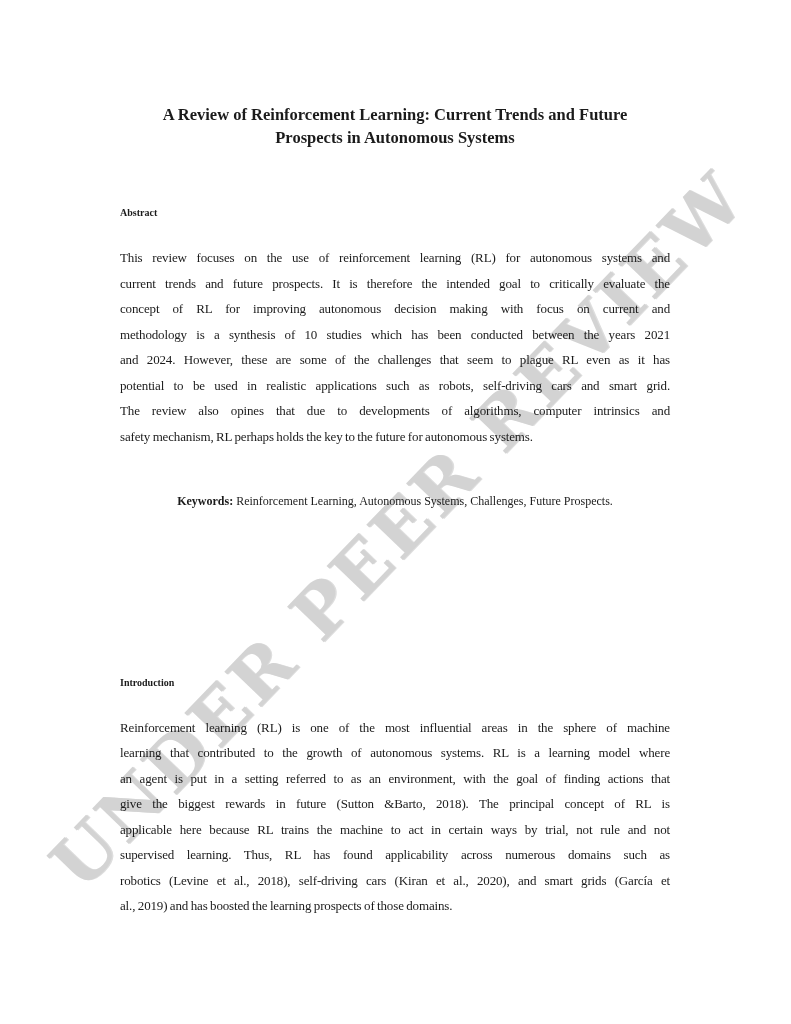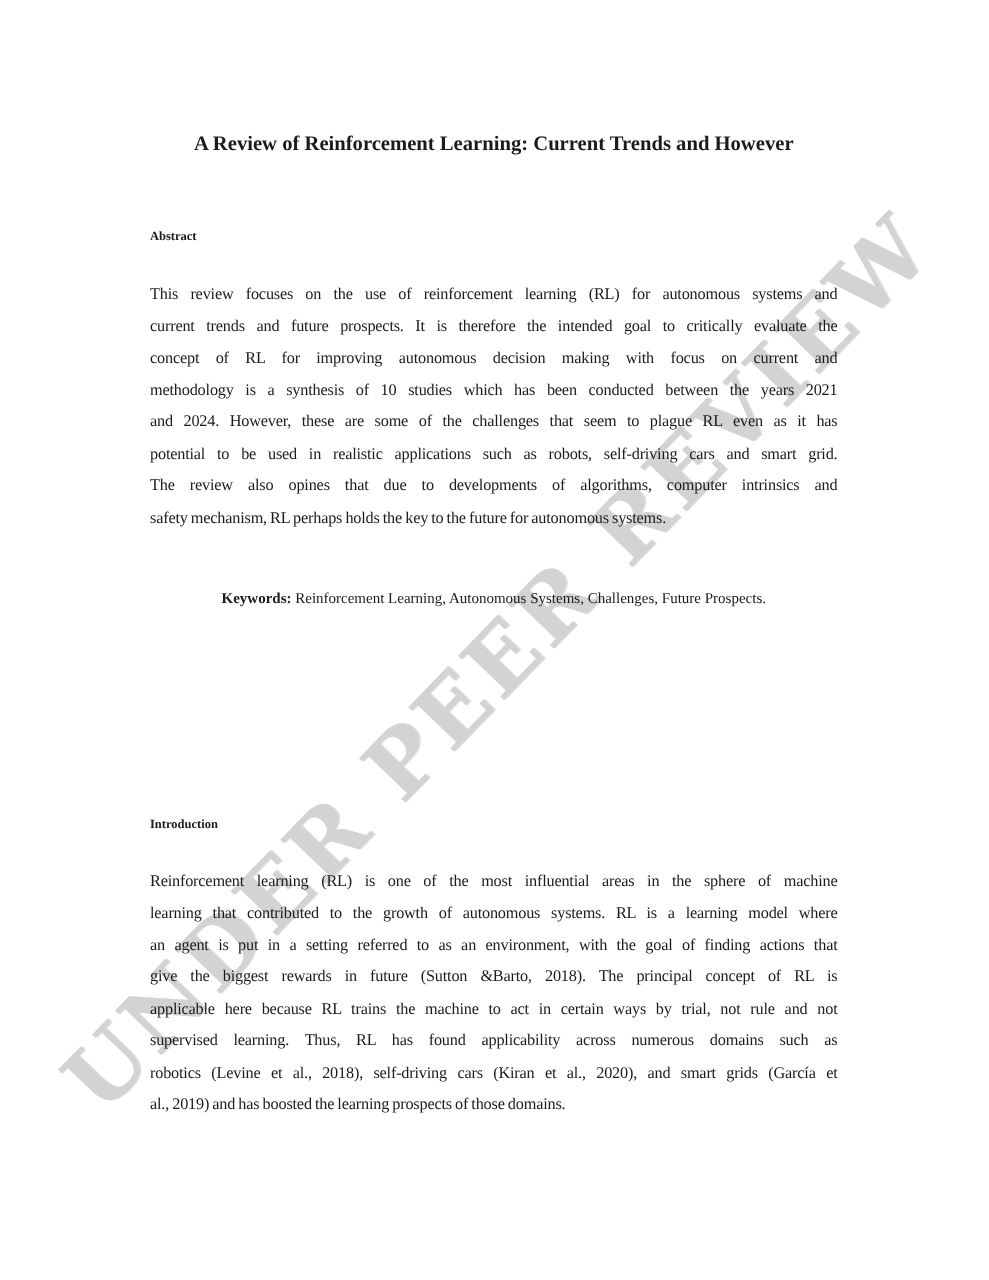--- a/index.html
+++ b/index.html
@@ -68,21 +68,22 @@
   .keywords .label { font-weight: 700; }
 </style>
 </head>
 <body>
 
 <div class="watermark">UNDER PEER REVIEW</div>
 
 <div class="content">
 
   <div class="title">
-    <div>A Review of Reinforcement Learning: Current Trends and However</div>
+    <div>A Review of Reinforcement Learning: Current Trends and Future</div>
+    <div>Prospects in Autonomous Systems</div>
   </div>
 
   <div class="section-heading heading-abstract">Abstract</div>
 
   <div class="para">
     <div class="tline">This review focuses on the use of reinforcement learning (RL) for autonomous systems and</div>
     <div class="tline">current trends and future prospects. It is therefore the intended goal to critically evaluate the</div>
     <div class="tline">concept of RL for improving autonomous decision making with focus on current and</div>
     <div class="tline">methodology is a synthesis of 10 studies which has been conducted between the years 2021</div>
     <div class="tline">and 2024. However, these are some of the challenges that seem to plague RL even as it has</div>

